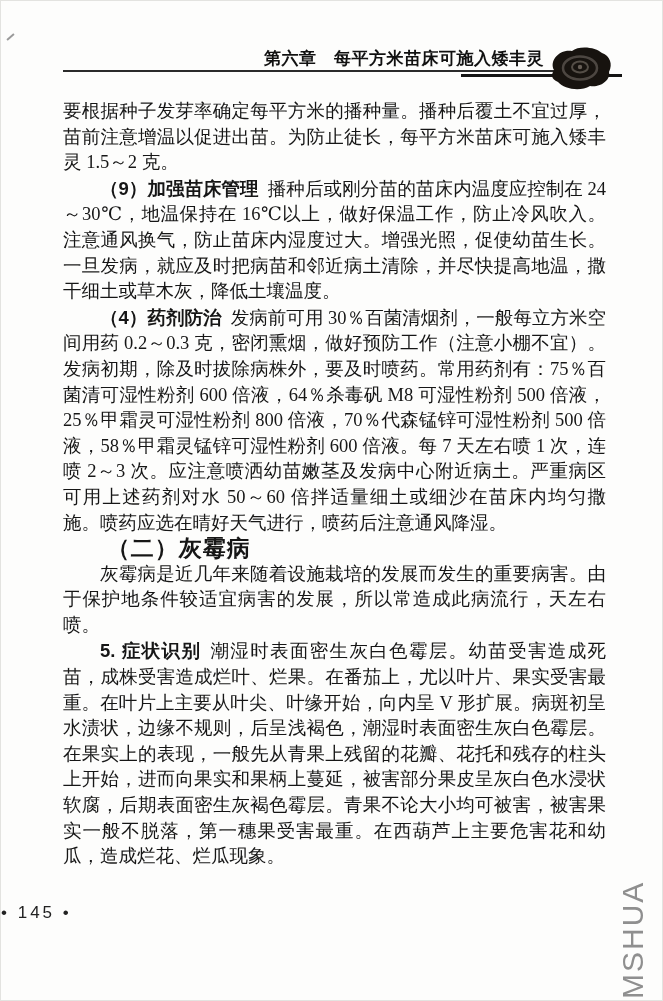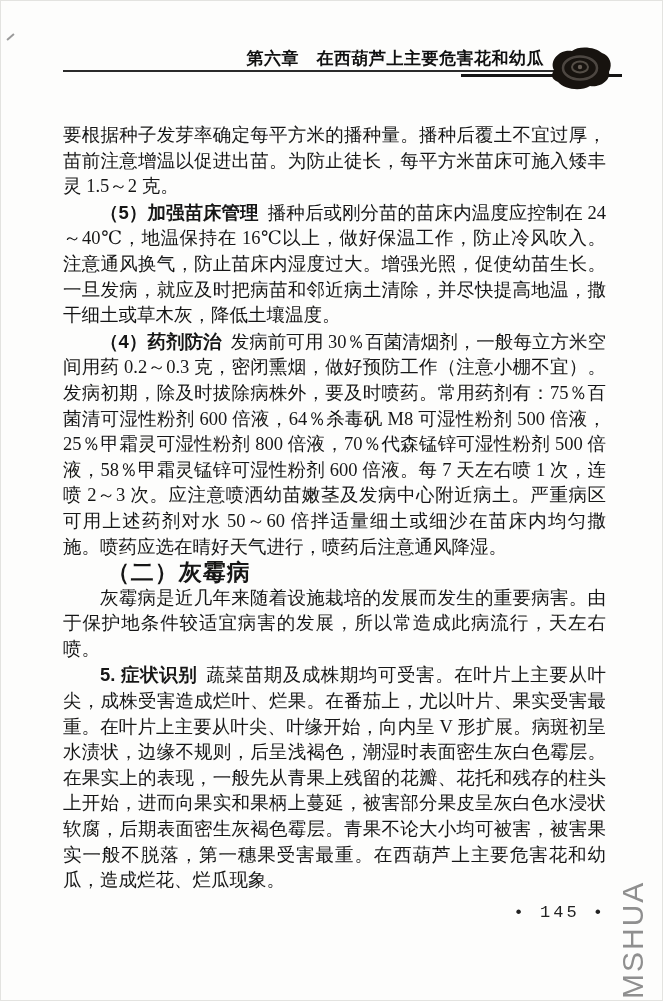--- a/index.html
+++ b/index.html
@@ -51,46 +51,45 @@
   
   .body-text{
     position:absolute;
     left:62px;top:98px;
     width:543px;
     font-size:18.5px;
     line-height:25.6px;
     text-align:justify;
     text-justify:inter-character;
     color:#161616;
-    margin-top:24px;
   }
   .body-text p{margin:0;padding:0;}
   .indent{text-indent:2em;}
   .lead{
     font-family:"Liberation Sans","DejaVu Sans",sans-serif;
     font-weight:bold;
     margin-right:0.5em;
   }
   .section-heading{
     font-family:"Liberation Sans","DejaVu Sans",sans-serif;
     font-weight:bold;
     font-size:23px;
     text-indent:1.9em;
     letter-spacing:1px;
   }
   
   .page-number{
     position:absolute;
     top:902px;left:0;
     width:605px;
-    text-align:right;
+    text-align:left;
     font-size:17px;
     letter-spacing:3px;
     color:#222;
-    font-family:Liberation Mono, monospace;
+    font-family:Liberation Sans, sans-serif;
   }
   .watermark{
     position:absolute;
     left:572px;top:921px;
     width:120px;
     transform:rotate(-90deg);
     transform-origin:center center;
     font-family:"Liberation Sans","DejaVu Sans",sans-serif;
     font-size:30px;
     letter-spacing:2px;
@@ -98,47 +97,47 @@
     white-space:nowrap;
   }
 </style>
 </head>
 <body>
 
 <div class="page">
 
   <div class="scan-mark"></div>
 
-  <div class="chapter-title">第六章　在西葫芦上主要危害花和幼瓜</div>
+  <div class="chapter-title">第六章　每平方米苗床可施入矮丰灵</div>
 
   <div class="rule-thin"></div>
   <div class="rule-thick"></div>
 
   <span class="ornament">
     <svg width="68" height="48" viewBox="0 0 68 48" aria-hidden="true">
       <path d="M8,26 C3,17 13,5 26,7 C33,1 50,3 56,9 C64,12 67,20 63,28 C65,36 54,44 44,42 C34,48 18,45 12,38 C5,35 5,31 8,26 Z" fill="#17130f"></path>
       <ellipse cx="34" cy="24" rx="17" ry="11.5" fill="none" stroke="#56504a" stroke-width="2.5" opacity="0.85"></ellipse>
       <ellipse cx="34" cy="23" rx="8" ry="5.5" fill="none" stroke="#6e675e" stroke-width="2" opacity="0.7"></ellipse>
       <circle cx="34" cy="23" r="2.2" fill="#7a7268" opacity="0.8"></circle>
     </svg>
   </span>
 
   <main class="body-text">
 
     <p>要根据种子发芽率确定每平方米的播种量。播种后覆土不宜过厚，苗前注意增温以促进出苗。为防止徒长，每平方米苗床可施入矮丰灵 1.5～2 克。</p>
 
-    <p class="indent"><span class="lead">（5）加强苗床管理</span><span>播种后或刚分苗的苗床内温度应控制在 24～40℃，地温保持在 16℃以上，做好保温工作，防止冷风吹入。注意通风换气，防止苗床内湿度过大。增强光照，促使幼苗生长。一旦发病，就应及时把病苗和邻近病土清除，并尽快提高地温，撒干细土或草木灰，降低土壤温度。</span></p>
+    <p class="indent"><span class="lead">（9）加强苗床管理</span><span>播种后或刚分苗的苗床内温度应控制在 24～30℃，地温保持在 16℃以上，做好保温工作，防止冷风吹入。注意通风换气，防止苗床内湿度过大。增强光照，促使幼苗生长。一旦发病，就应及时把病苗和邻近病土清除，并尽快提高地温，撒干细土或草木灰，降低土壤温度。</span></p>
 
     <p class="indent"><span class="lead">（4）药剂防治</span><span>发病前可用 30％百菌清烟剂，一般每立方米空间用药 0.2～0.3 克，密闭熏烟，做好预防工作（注意小棚不宜）。发病初期，除及时拔除病株外，要及时喷药。常用药剂有：75％百菌清可湿性粉剂 600 倍液，64％杀毒矾 M8 可湿性粉剂 500 倍液，25％甲霜灵可湿性粉剂 800 倍液，70％代森锰锌可湿性粉剂 500 倍液，58％甲霜灵锰锌可湿性粉剂 600 倍液。每 7 天左右喷 1 次，连喷 2～3 次。应注意喷洒幼苗嫩茎及发病中心附近病土。严重病区可用上述药剂对水 50～60 倍拌适量细土或细沙在苗床内均匀撒施。喷药应选在晴好天气进行，喷药后注意通风降湿。</span></p>
 
     <p class="section-heading">（二）灰霉病</p>
 
     <p class="indent">灰霉病是近几年来随着设施栽培的发展而发生的重要病害。由于保护地条件较适宜病害的发展，所以常造成此病流行，天左右喷。</p>
 
-    <p class="indent"><span class="lead">5. 症状识别</span><span>蔬菜苗期及成株期均可受害。在叶片上主要从叶尖，成株受害造成烂叶、烂果。在番茄上，尤以叶片、果实受害最重。在叶片上主要从叶尖、叶缘开始，向内呈 V 形扩展。病斑初呈水渍状，边缘不规则，后呈浅褐色，潮湿时表面密生灰白色霉层。在果实上的表现，一般先从青果上残留的花瓣、花托和残存的柱头上开始，进而向果实和果柄上蔓延，被害部分果皮呈灰白色水浸状软腐，后期表面密生灰褐色霉层。青果不论大小均可被害，被害果实一般不脱落，第一穗果受害最重。在西葫芦上主要危害花和幼瓜，造成烂花、烂瓜现象。</span></p>
+    <p class="indent"><span class="lead">5. 症状识别</span><span>潮湿时表面密生灰白色霉层。幼苗受害造成死苗，成株受害造成烂叶、烂果。在番茄上，尤以叶片、果实受害最重。在叶片上主要从叶尖、叶缘开始，向内呈 V 形扩展。病斑初呈水渍状，边缘不规则，后呈浅褐色，潮湿时表面密生灰白色霉层。在果实上的表现，一般先从青果上残留的花瓣、花托和残存的柱头上开始，进而向果实和果柄上蔓延，被害部分果皮呈灰白色水浸状软腐，后期表面密生灰褐色霉层。青果不论大小均可被害，被害果实一般不脱落，第一穗果受害最重。在西葫芦上主要危害花和幼瓜，造成烂花、烂瓜现象。</span></p>
 
   </main>
 
   <div class="page-number">• 145 •</div>
 
   <div class="watermark">MSHUA</div>
 
 </div>
 
 </body></html>

